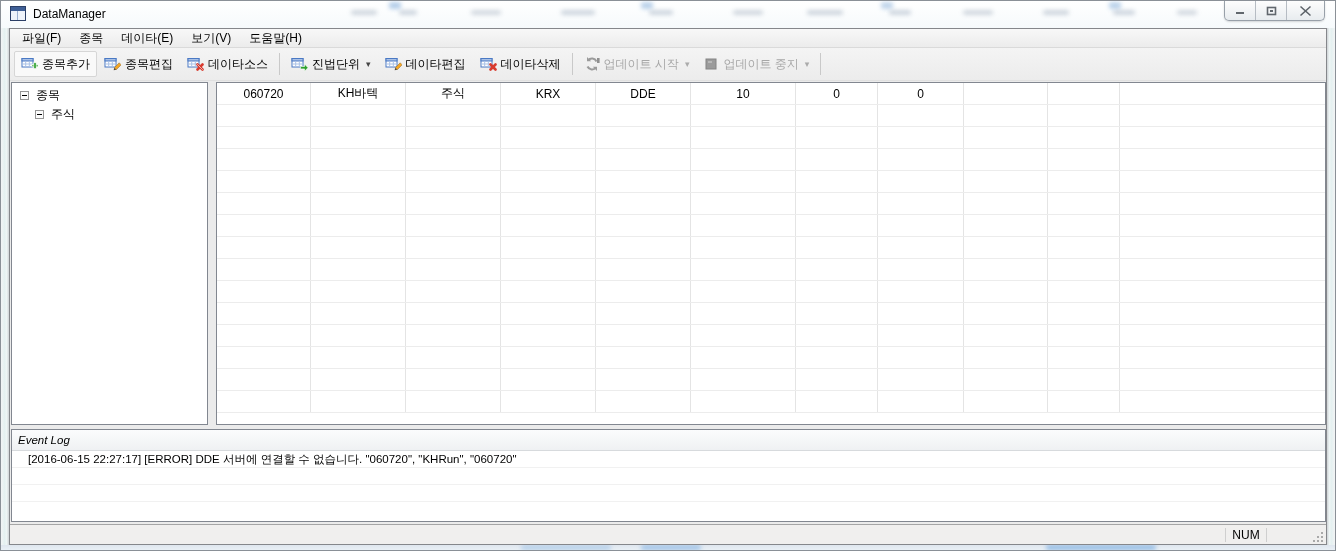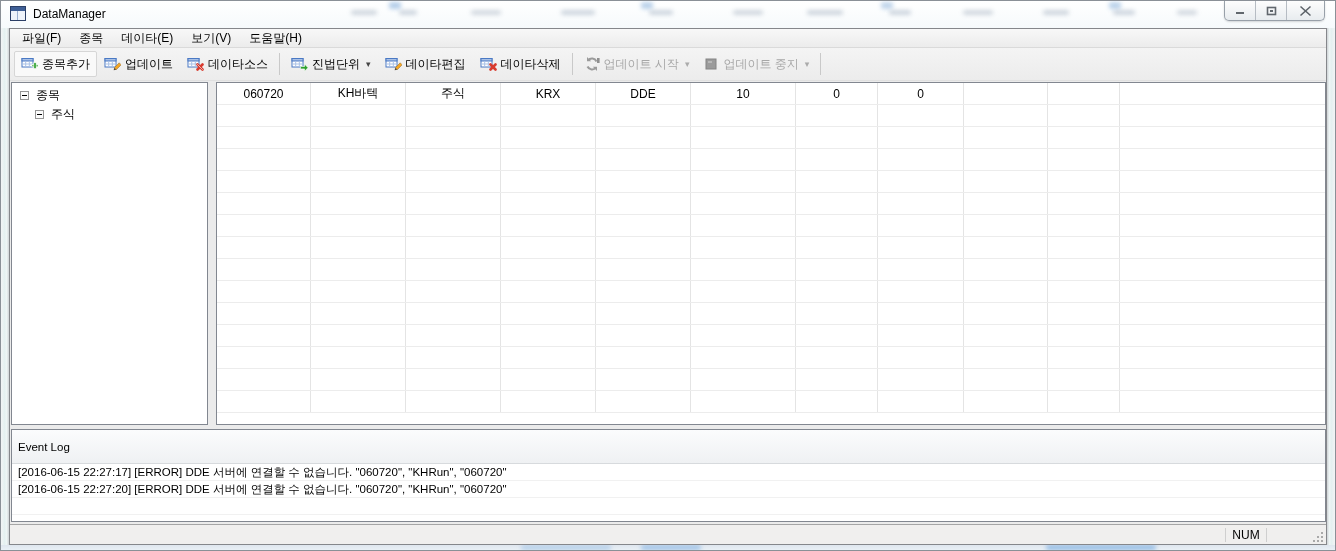--- a/index.html
+++ b/index.html
@@ -78,23 +78,23 @@
   .gh-rest { flex:1; border-right:none; }
   .grid-body { flex:1; overflow:hidden; }
   .grid-row { height:22px; display:flex; border-bottom:1px solid #ececec; }
   .gr-cell { flex:none; display:flex; align-items:center; justify-content:center;
     border-right:1px solid #e4e4e4; overflow:hidden; }
   .gr-rest { flex:1; border-right:none; }
 
   
   .logpanel { flex:none; height:93px; margin:2px 0 2px 1px; background:#fff;
     border:1px solid #828790; display:flex; flex-direction:column; overflow:hidden; }
-  .log-header { height:34px; flex:none; display:flex; align-items:center; padding-left:6px;
-    background:linear-gradient(#fbfcfd,#eff1f3); border-bottom:1px solid #d7dadd; font-size:11.5px; }
-  .log-row { height:17px; flex:none; display:flex; align-items:center; padding-left:6px;
+  .log-header { height:21px; flex:none; display:flex; align-items:center; padding-left:6px;
+    background:linear-gradient(#fbfcfd,#eff1f3); border-bottom:1px solid #d7dadd; font-size:11.5px;font-style:italic; }
+  .log-row { height:17px; flex:none; display:flex; align-items:center; padding-left:16px;
     border-bottom:1px solid #f1f1f1; font-size:11.5px; white-space:nowrap; }
 
   
   .statusbar { height:20px; flex:none; background:#f0efee; border-top:1px solid #a5a5a5;
     display:flex; align-items:center; position:relative; }
   .sb-sep { width:1px; height:14px; background:#cfcfcf; }
   .sb-num { width:40px; text-align:center; font-size:12px; }
   .sb-spacer { flex:1; }
   .sb-gap { width:44px; }
   .grip { width:14px; height:14px; margin-right:1px; align-self:flex-end; cursor:nwse-resize; }
@@ -189,21 +189,21 @@
   <rect x="1" y="2.5" width="11" height="2.5" fill="#a9c1e6" stroke="#4a79c4"></rect>
   <line x1="4.7" y1="5" x2="4.7" y2="11" stroke="#a9c1e6"></line>
               <line x1="8.3" y1="5" x2="8.3" y2="11" stroke="#a9c1e6"></line>
   <line x1="1" y1="8" x2="12" y2="8" stroke="#a9c1e6"></line>
               <g transform="rotate(45 13 11)">
                 <rect x="11.6" y="6.5" width="2.8" height="7" fill="#f5a623" stroke="#8a6d3b" stroke-width=".5"></rect>
                 <path d="M11.6 13.5 l2.8 0 l-1.4 2.2 z" fill="#5b4a2f"></path>
               </g>
             </svg>
           </span>
-          <span>업데이트</span>
+          <span>종목편집</span>
         </div>
         <div class="tb-btn">
           <span style="display: flex;">
             <svg width="17" height="16">
               <rect x="1" y="2.5" width="11" height="8.5" fill="#fff" stroke="#4a79c4"></rect>
   <rect x="1" y="2.5" width="11" height="2.5" fill="#a9c1e6" stroke="#4a79c4"></rect>
   <line x1="4.7" y1="5" x2="4.7" y2="11" stroke="#a9c1e6"></line>
               <line x1="8.3" y1="5" x2="8.3" y2="11" stroke="#a9c1e6"></line>
   <line x1="1" y1="8" x2="12" y2="8" stroke="#a9c1e6"></line>
               <g stroke="#d83b2f" stroke-width="2.6" stroke-linecap="round">
@@ -507,21 +507,20 @@
           </div>
       </div>
     </div>
 
     <div class="logpanel">
       <div class="log-header">
         <span>Event Log</span>
       </div>
       <div id="logbody">
           <div class="log-row">[2016-06-15 22:27:17] [ERROR] DDE 서버에 연결할 수 없습니다. "060720", "KHRun", "060720"</div>
-          <div class="log-row">[2016-06-15 22:27:20] [ERROR] DDE 서버에 연결할 수 없습니다. "060720", "KHRun", "060720"</div>
           <div class="log-row"></div>
           <div class="log-row"></div>
         </div>
     </div>
 
     <div class="statusbar">
       <div class="sb-spacer"></div>
       <div class="sb-sep"></div>
       <div class="sb-num">NUM</div>
       <div class="sb-sep"></div>

